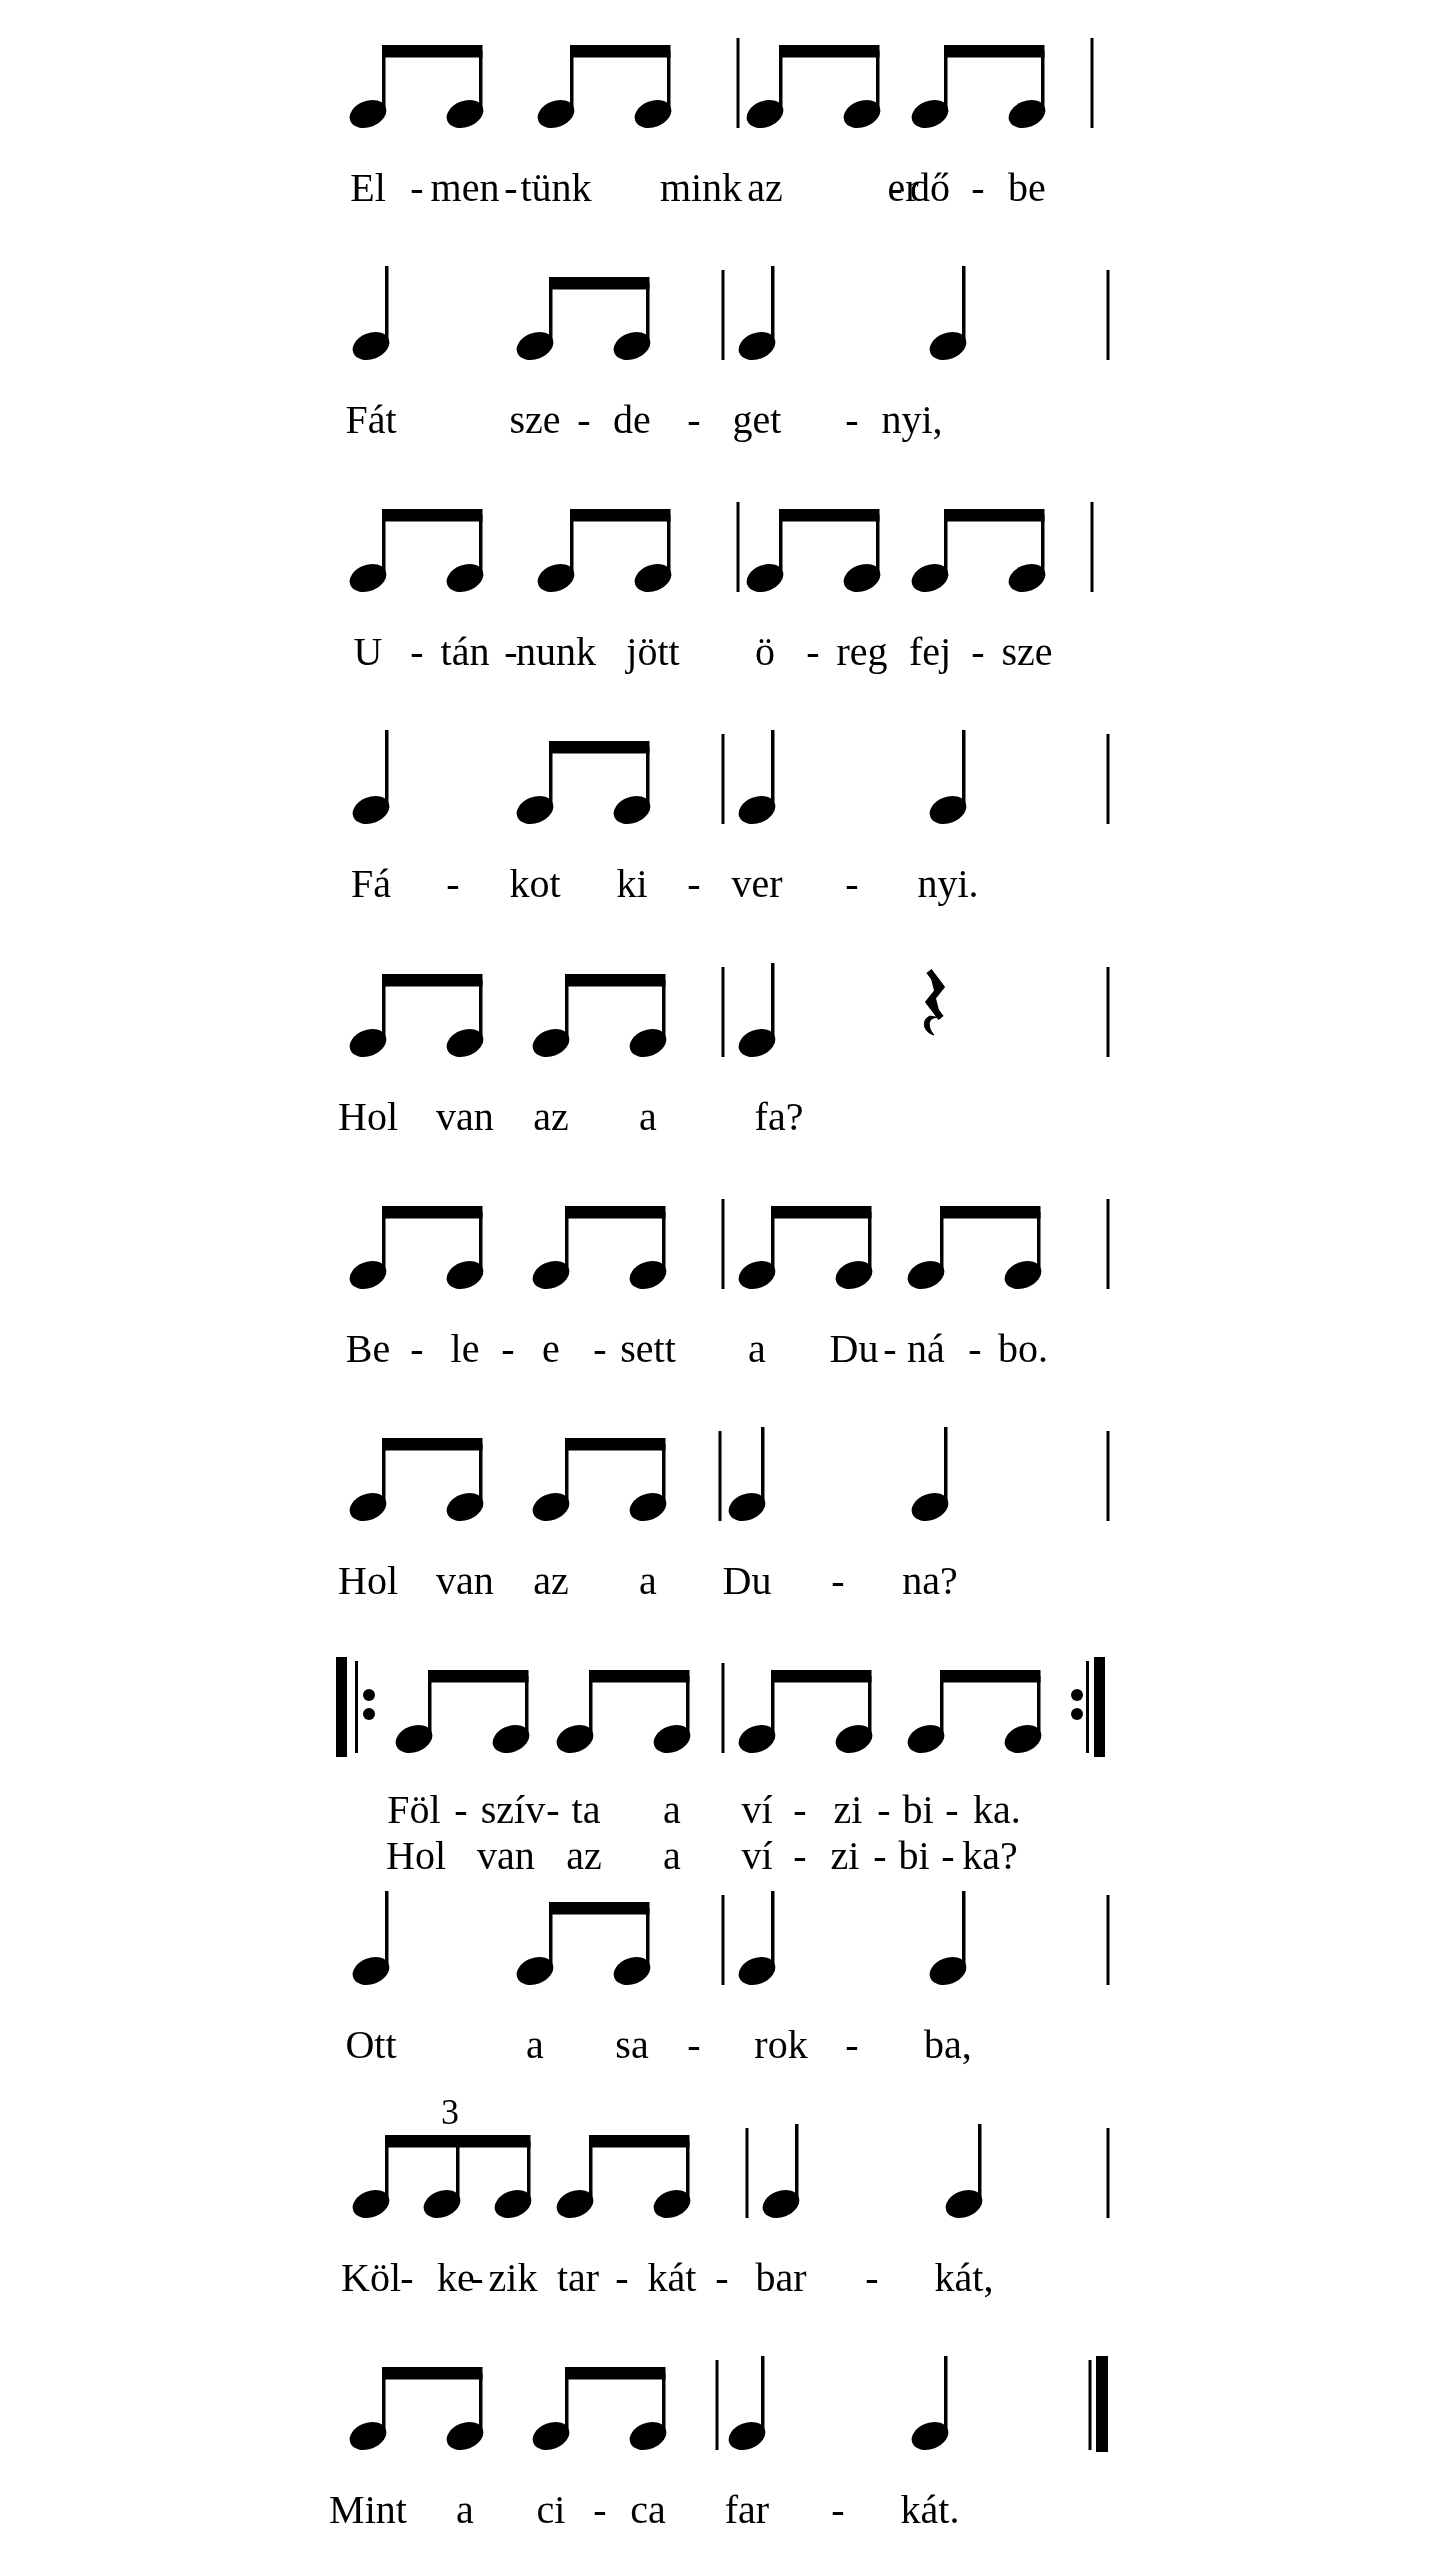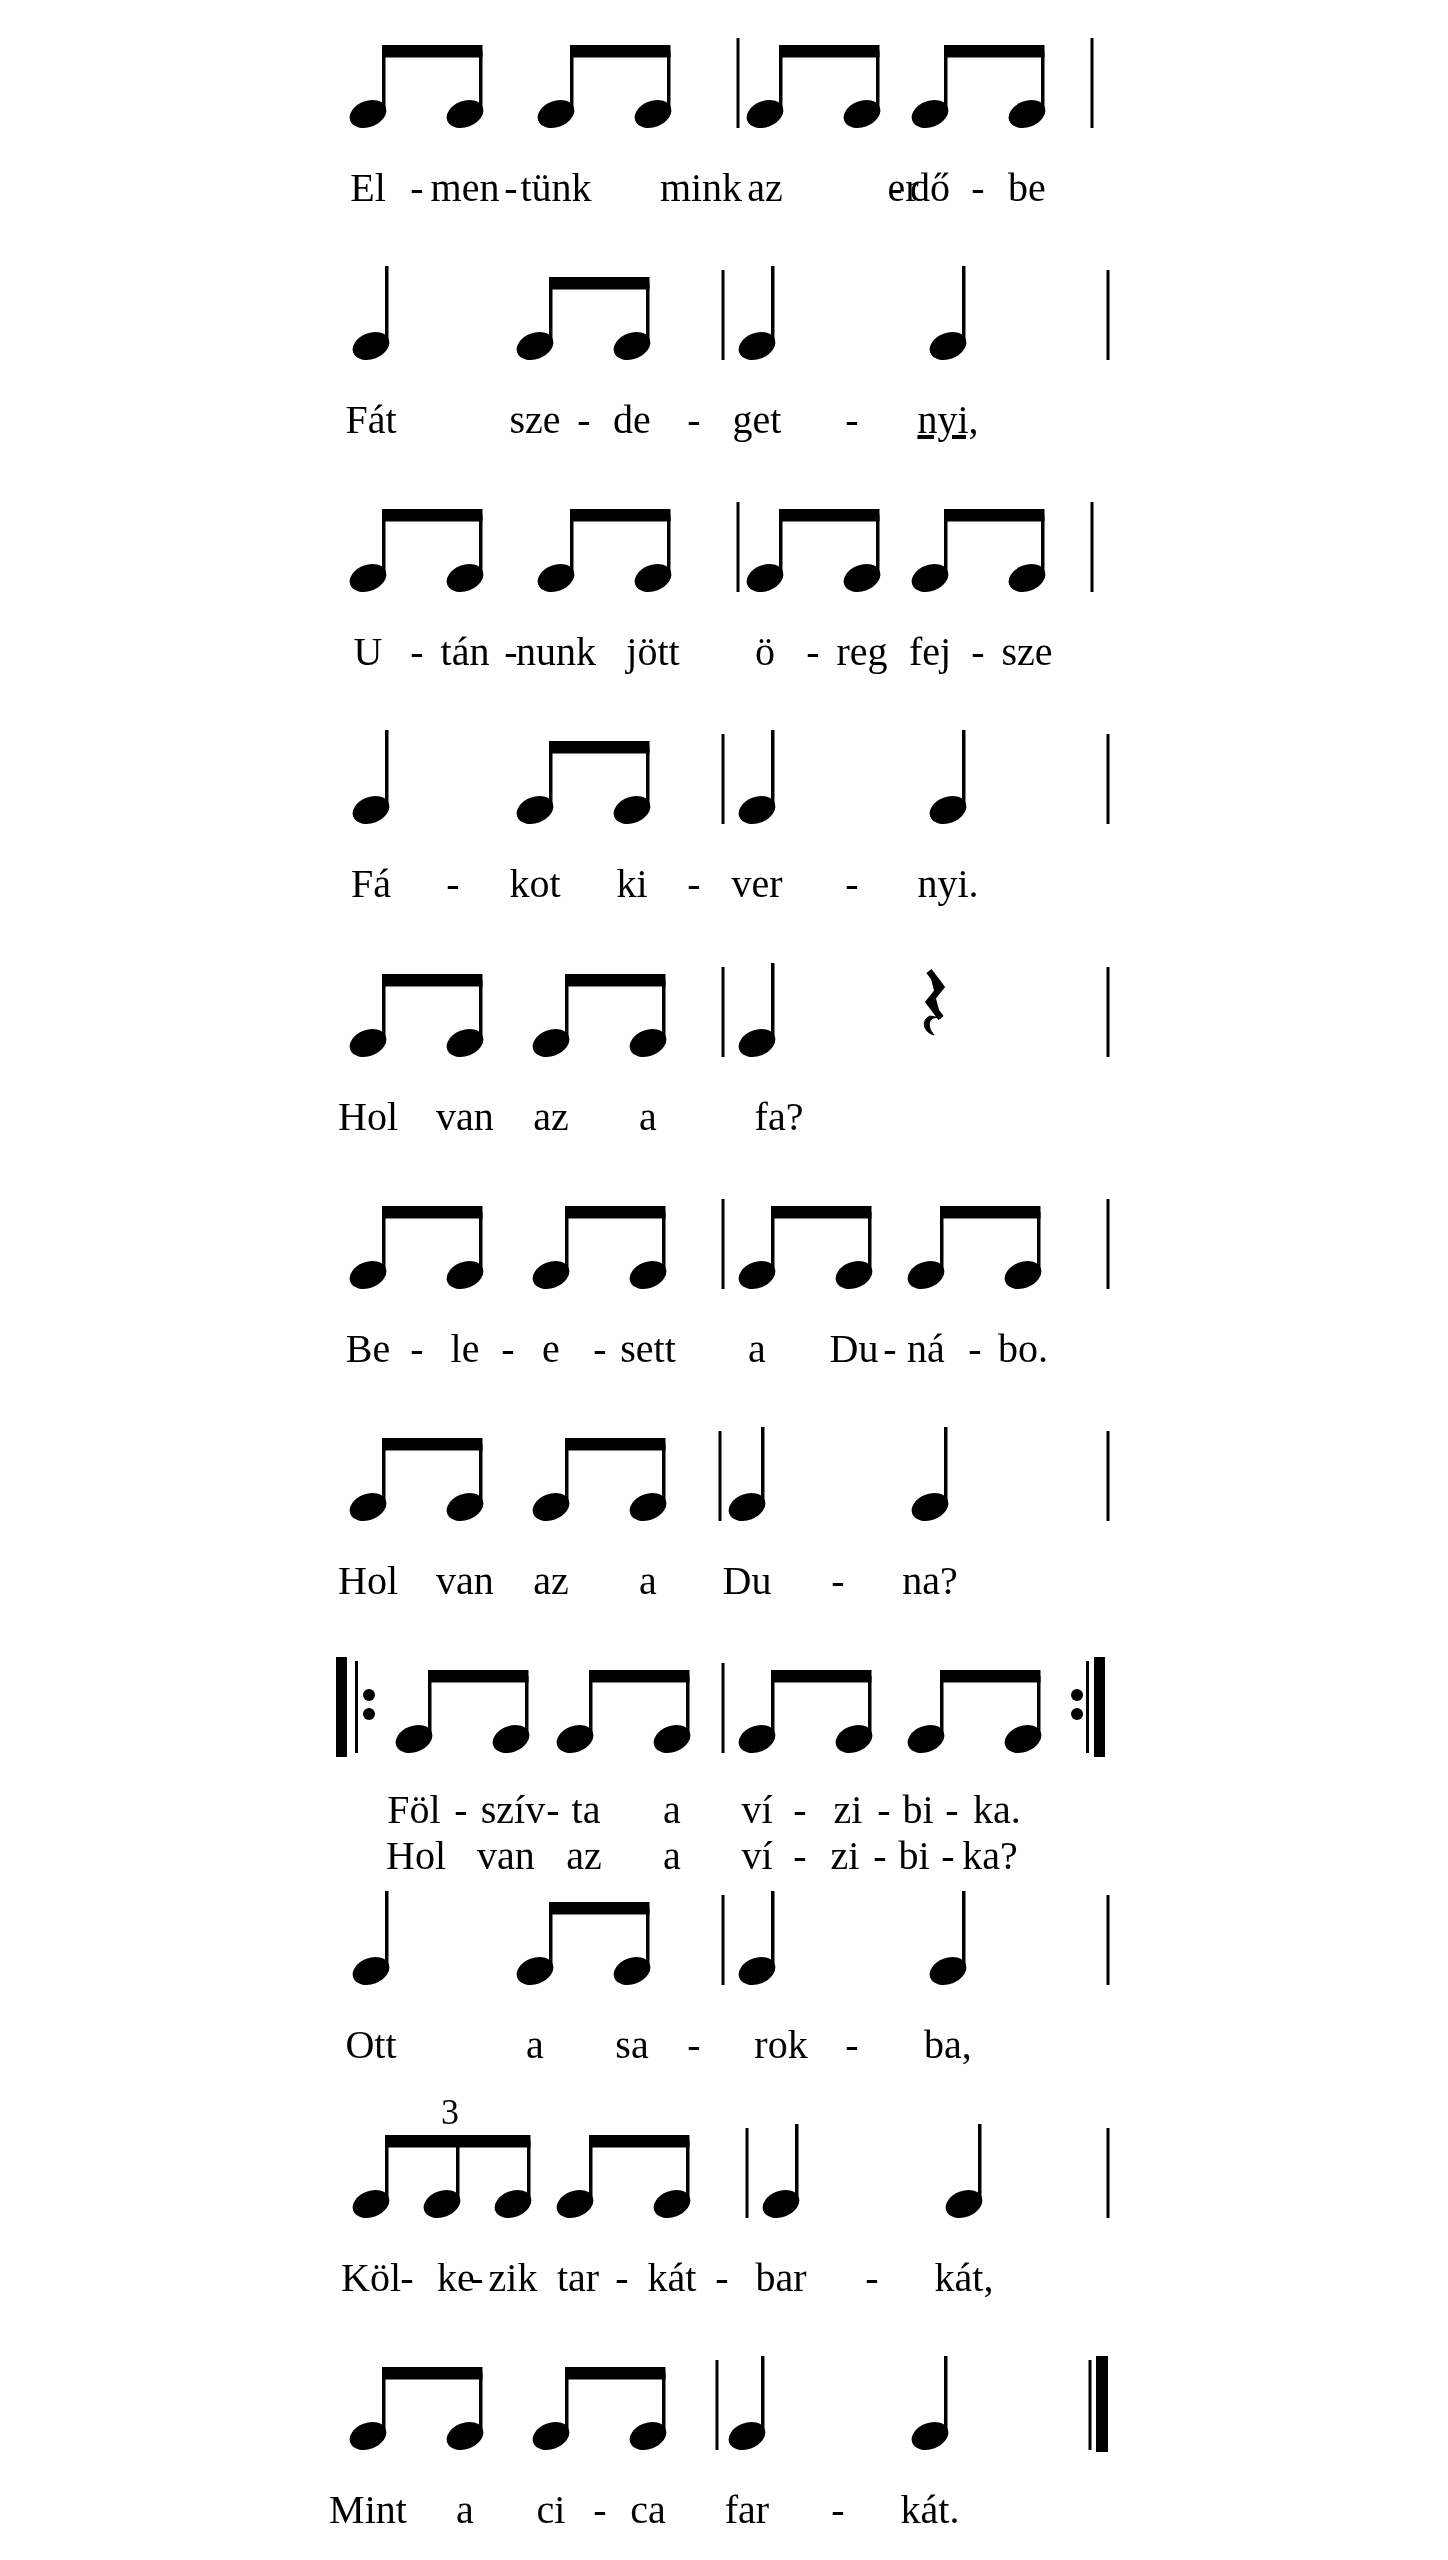--- a/index.html
+++ b/index.html
@@ -101,21 +101,21 @@
           <rect x="1106.5" y="44" width="3" height="90"></rect>
         </g>
       </svg>
       <span class="syl" style="left: 371px; top: 398px;">Fát</span>
       <span class="syl" style="left: 535px; top: 398px;">sze</span>
       <span class="syl" style="left: 584px; top: 398px;">-</span>
       <span class="syl" style="left: 632px; top: 398px;">de</span>
       <span class="syl" style="left: 694px; top: 398px;">-</span>
       <span class="syl" style="left: 757px; top: 398px;">get</span>
       <span class="syl" style="left: 852px; top: 398px;">-</span>
-      <span class="syl" style="left: 948px; top: 398px; text-decoration: underline;">nyi,</span>
+      <span class="syl" style="left: 912px; top: 398px;">nyi,</span>
       <svg width="1448" height="140" viewBox="0 0 1448 140" class="system-svg" style="top: 458px; fill: rgb(0, 0, 0);">
         <g>
           <ellipse cx="368" cy="120" rx="19" ry="13" transform="rotate(-21 368 120)"></ellipse>
           <ellipse cx="465" cy="120" rx="19" ry="13" transform="rotate(-21 465 120)"></ellipse>
           <rect x="382" y="57" width="3.5" height="63"></rect>
           <rect x="479" y="57" width="3.5" height="63"></rect>
           <rect x="382" y="51" width="100.5" height="12.5"></rect>
         </g>
         <g>
           <ellipse cx="556" cy="120" rx="19" ry="13" transform="rotate(-21 556 120)"></ellipse>

